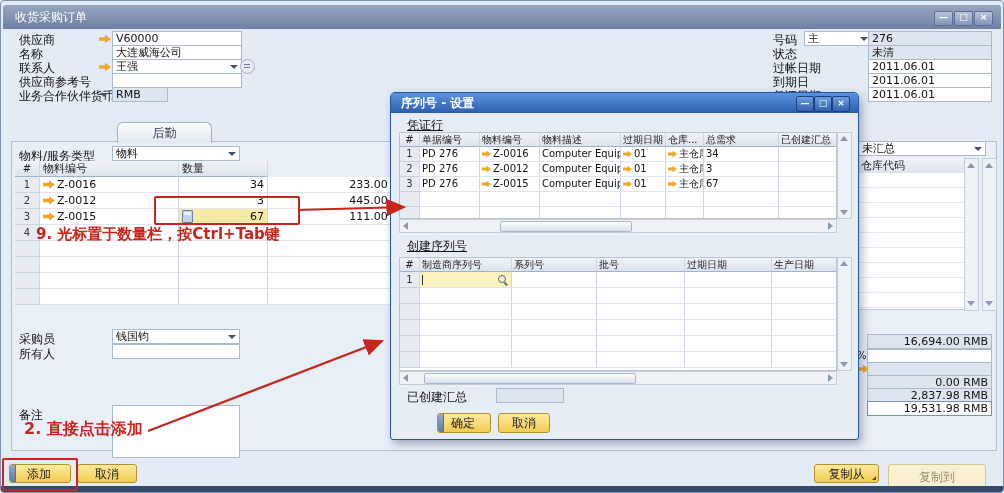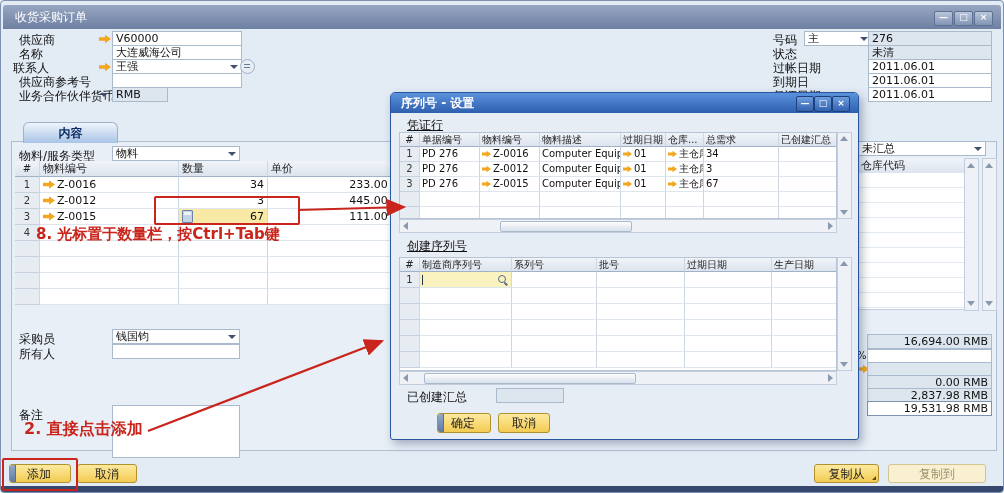--- a/index.html
+++ b/index.html
@@ -111,21 +111,21 @@
     <div class="wbtn" style="right:8px">×</div>
   </div>
 
   <div class="lbl" style="left:18px;top:31px">供应商</div>
   <i class="link-arrow" style="left:98px;top:33px"></i>
   <div class="fld" style="left:111px;top:30px;width:122px">V60000</div>
 
   <div class="lbl" style="left:18px;top:45px">名称</div>
   <div class="fld" style="left:111px;top:44px;width:122px">大连威海公司</div>
 
-  <div class="lbl" style="left:12px;top:59px">联系人</div>
+  <div class="lbl" style="left:18px;top:59px">联系人</div>
   <i class="link-arrow" style="left:98px;top:61px"></i>
   <div class="fld" style="left:111px;top:58px;width:122px">
     <span>王强</span>
     <i class="dda"></i>
   </div>
   <i class="contact-icon" style="left:239px;top:58px"></i>
 
   <div class="lbl" style="left:18px;top:73px">供应商参考号</div>
   <div class="fld" style="left:111px;top:72px;width:122px"></div>
 
@@ -145,35 +145,34 @@
 
   <div class="lbl" style="left:772px;top:59px">过帐日期</div>
   <div class="fld" style="left:867px;top:58px;width:116px">2011.06.01</div>
 
   <div class="lbl" style="left:772px;top:73px">到期日</div>
   <div class="fld" style="left:867px;top:72px;width:116px">2011.06.01</div>
 
   <div class="lbl" style="left:772px;top:87px">凭证日期</div>
   <div class="fld" style="left:867px;top:86px;width:116px">2011.06.01</div>
 
-  <div class="tab active" style="left:22px;width:93px">内容</div>
+  <div class="tab" style="left:116px;width:93px">后勤</div>
 
   <div class="panel"></div>
 
   <div class="lbl" style="left:18px;top:147px;z-index:2">物料/服务类型</div>
   <div class="fld" style="left:111px;top:145px;width:120px;z-index:2">
     <span>物料</span>
     <i class="dda"></i>
   </div>
 
   <div class="grow hdr" style="left:14px;top:160px;z-index:2">
     <div class="c num" style="width:18px">#</div>
     <div class="c" style="width:132px">物料编号</div>
     <div class="c" style="width:82px">数量</div>
-    <div class="c" style="width:145px">单价</div>
   </div>
 
   <div class="grow" style="left:14px;top:176px;z-index:2">
     <div class="c num" style="width:18px">1</div>
     <div class="c" style="width:132px">
         <i class="link-arrow inl"></i>
         <span>Z-0016</span>
       </div>
     <div class="c r" style="width:82px">34</div>
     <div class="c r" style="width:145px">233.00 RMB</div>
@@ -267,21 +266,21 @@
   <div class="fld right" style="left:866px;top:348px;width:117px;z-index:2"></div>
   <i class="link-arrow" style="left:856px;top:363px;z-index:2"></i>
   <div class="fld gray right" style="left:866px;top:361px;width:117px;z-index:2"></div>
   <div class="fld gray right" style="left:866px;top:374px;width:117px;z-index:2">0.00 RMB</div>
   <div class="fld gray right" style="left:866px;top:387px;width:117px;z-index:2">2,837.98 RMB</div>
   <div class="fld right" style="left:866px;top:400px;width:117px;border-color:#7e93af;z-index:2">19,531.98 RMB</div>
 
   <button class="ybtn default" style="left:8px;top:463px;width:62px;height:19px">添加</button>
   <button class="ybtn" style="left:76px;top:463px;width:60px;height:19px">取消</button>
   <button class="ybtn" style="left:813px;top:463px;width:65px;height:19px"><span>复制从</span><i class="corner-tri"></i></button>
-  <button class="ybtn disabled" style="left:887px;top:463px;width:98px;height:19px">复制到</button>
+  <button class="ybtn disabled" style="left:887px;top:463px;width:98px;height:27px">复制到</button>
 
   <div class="bottom-strip"></div>
 </div>
 
 <div class="dialog">
   <div class="dtitle">
     <span class="t">序列号 - 设置</span>
     <div class="dwbtn" style="right:44px">—</div>
     <div class="dwbtn" style="right:26px">□</div>
     <div class="dwbtn" style="right:8px">×</div>
@@ -473,21 +472,21 @@
   </div>
 
   <div class="lbl" style="left:16px;top:296px">已创建汇总</div>
   <div class="fld gray" style="left:105px;top:295px;width:60px"></div>
 
   <button class="ybtn default" style="left:46px;top:320px;width:54px;height:20px">确定</button>
   <button class="ybtn" style="left:107px;top:320px;width:52px;height:20px">取消</button>
 </div>
 
 <div class="ann-rect" style="left:154px;top:196px;width:142px;height:25px"></div>
-<div class="ann-text" style="left:36px;top:225px;font-size:15px">8. 光标置于数量栏，按Ctrl+Tab键</div>
+<div class="ann-text" style="left:36px;top:225px;font-size:15px">9. 光标置于数量栏，按Ctrl+Tab键</div>
 <div class="ann-rect" style="left:2px;top:458px;width:72px;height:29px"></div>
 <div class="ann-text" style="left:24px;top:419px;font-size:16px">2. 直接点击添加</div>
 <svg class="ann-svg" width="1004" height="493">
   <defs>
     <marker id="ah" markerWidth="10" markerHeight="8" refX="8" refY="4" orient="auto">
       <path d="M0,0 L9,4 L0,8 z" fill="#c9251c"></path>
     </marker>
   </defs>
   <line x1="298" y1="210" x2="404" y2="207" stroke="#c9251c" stroke-width="2.2" marker-end="url(#ah)"></line>
   <line x1="148" y1="431" x2="382" y2="341" stroke="#c9251c" stroke-width="2.2" marker-end="url(#ah)"></line>

